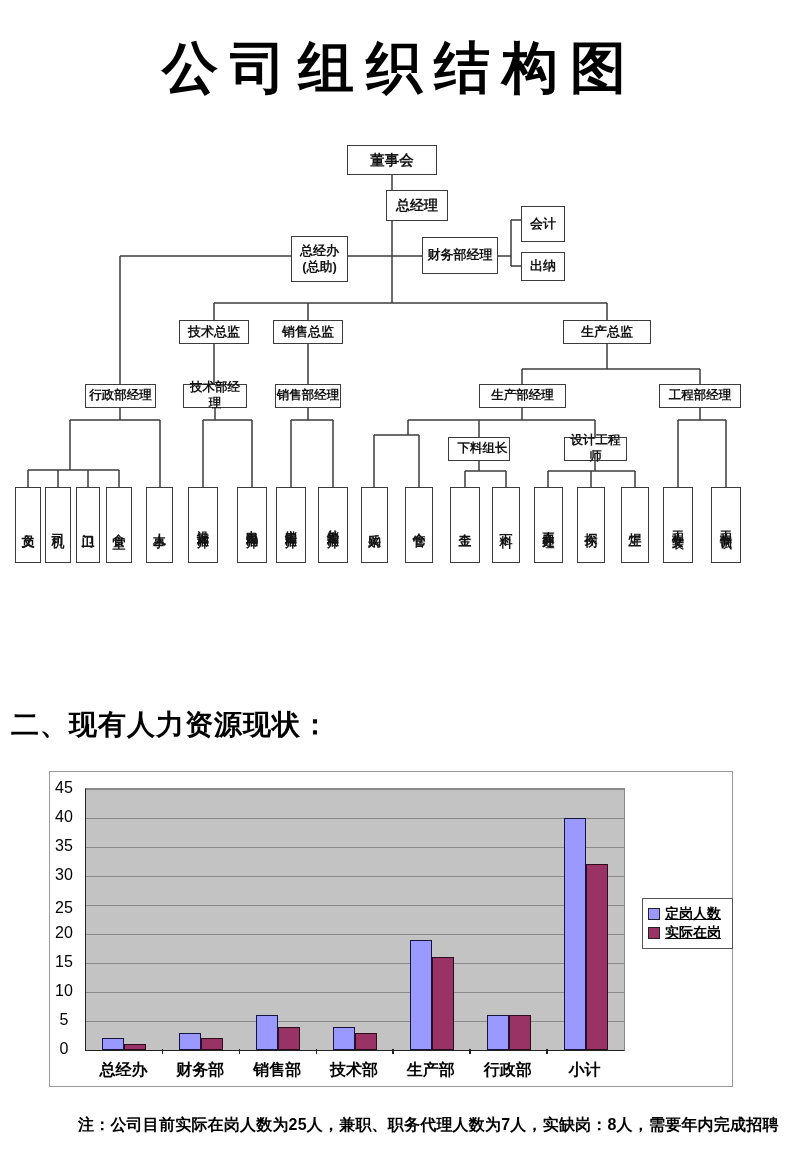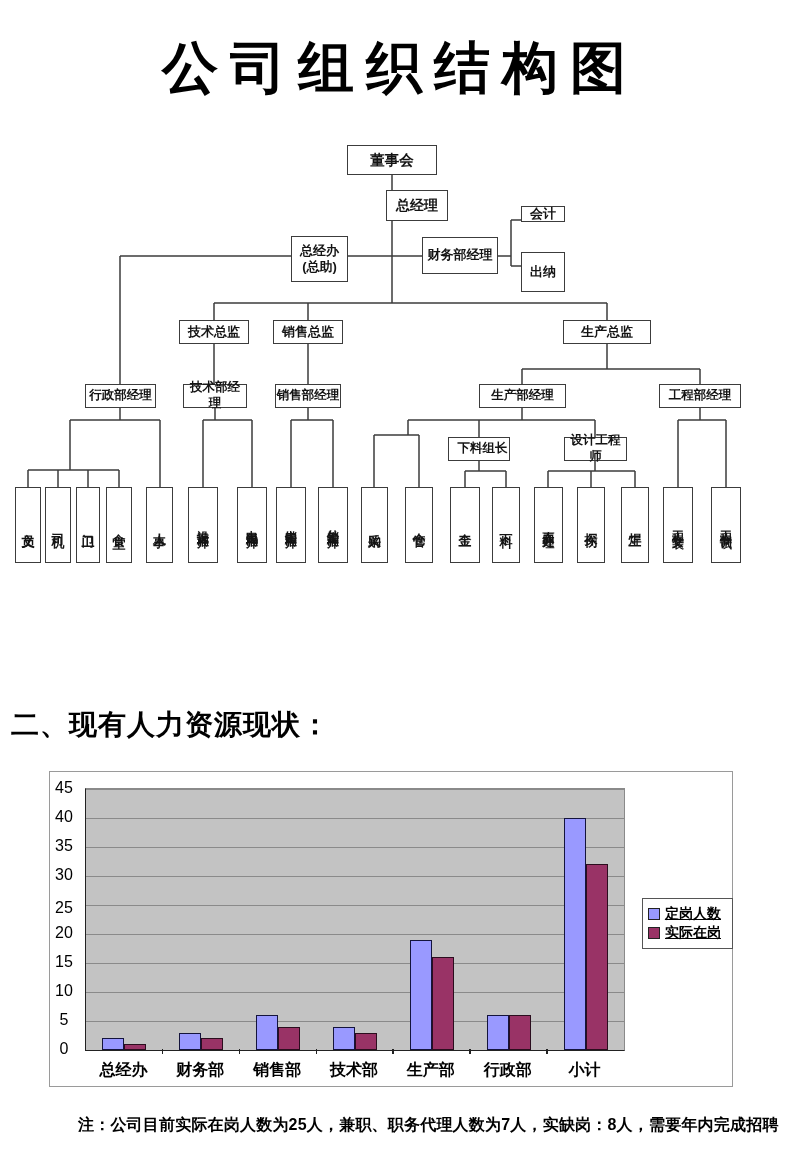--- a/index.html
+++ b/index.html
@@ -84,22 +84,22 @@
         M479 461 V471 M465 471 H506 M465 471 V487 M506 471 V487
         M595 461 V471 M548 471 H635 M548 471 V487 M591 471 V487 M635 471 V487
         M700 408 V420 M678 420 H726 M678 420 V487 M726 420 V487"></path>
     </svg>
     <div id="org-nodes">
         <div class="org-box" style="left: 347px; top: 145px; width: 90px; height: 30px; font-size: 14.5px;">董事会</div>
         <div class="org-box" style="left: 361px; top: 190px; width: 62px; height: 31px; font-size: 14px; margin-left: 25px;">总经理</div>
         <div class="org-box" style="left: 291px; top: 236px; width: 57px; height: 46px; font-size: 13px;">总经办
 (总助)</div>
         <div class="org-box" style="left: 422px; top: 237px; width: 76px; height: 37px; font-size: 13px;">财务部经理</div>
-        <div class="org-box" style="left: 521px; top: 206px; width: 44px; height: 16px; font-size: 13px;">会计</div>
-        <div class="org-box" style="left: 521px; top: 252px; width: 44px; height: 40px; font-size: 13px;">出纳</div>
+        <div class="org-box" style="left: 521px; top: 206px; width: 44px; height: 36px; font-size: 13px;">会计</div>
+        <div class="org-box" style="left: 521px; top: 252px; width: 44px; height: 29px; font-size: 13px;">出纳</div>
         <div class="org-box" style="left: 179px; top: 320px; width: 70px; height: 24px; font-size: 13px;">技术总监</div>
         <div class="org-box" style="left: 273px; top: 320px; width: 70px; height: 24px; font-size: 13px;">销售总监</div>
         <div class="org-box" style="left: 563px; top: 320px; width: 88px; height: 24px; font-size: 13px;">生产总监</div>
         <div class="org-box" style="left: 85px; top: 384px; width: 71px; height: 24px; font-size: 12.5px;">行政部经理</div>
         <div class="org-box" style="left: 183px; top: 384px; width: 64px; height: 24px; font-size: 12.5px;">技术部经理</div>
         <div class="org-box" style="left: 275px; top: 384px; width: 66px; height: 24px; font-size: 12.5px;">销售部经理</div>
         <div class="org-box" style="left: 479px; top: 384px; width: 87px; height: 24px; font-size: 12.5px;">生产部经理</div>
         <div class="org-box" style="left: 659px; top: 384px; width: 82px; height: 24px; font-size: 12.5px;">工程部经理</div>
         <div class="org-box" style="left: 448px; top: 437px; width: 62px; height: 24px; font-size: 12.5px; padding-left: 7px;">下料组长</div>
         <div class="org-box" style="left: 564px; top: 437px; width: 63px; height: 24px; font-size: 12.5px;">设计工程师</div>

